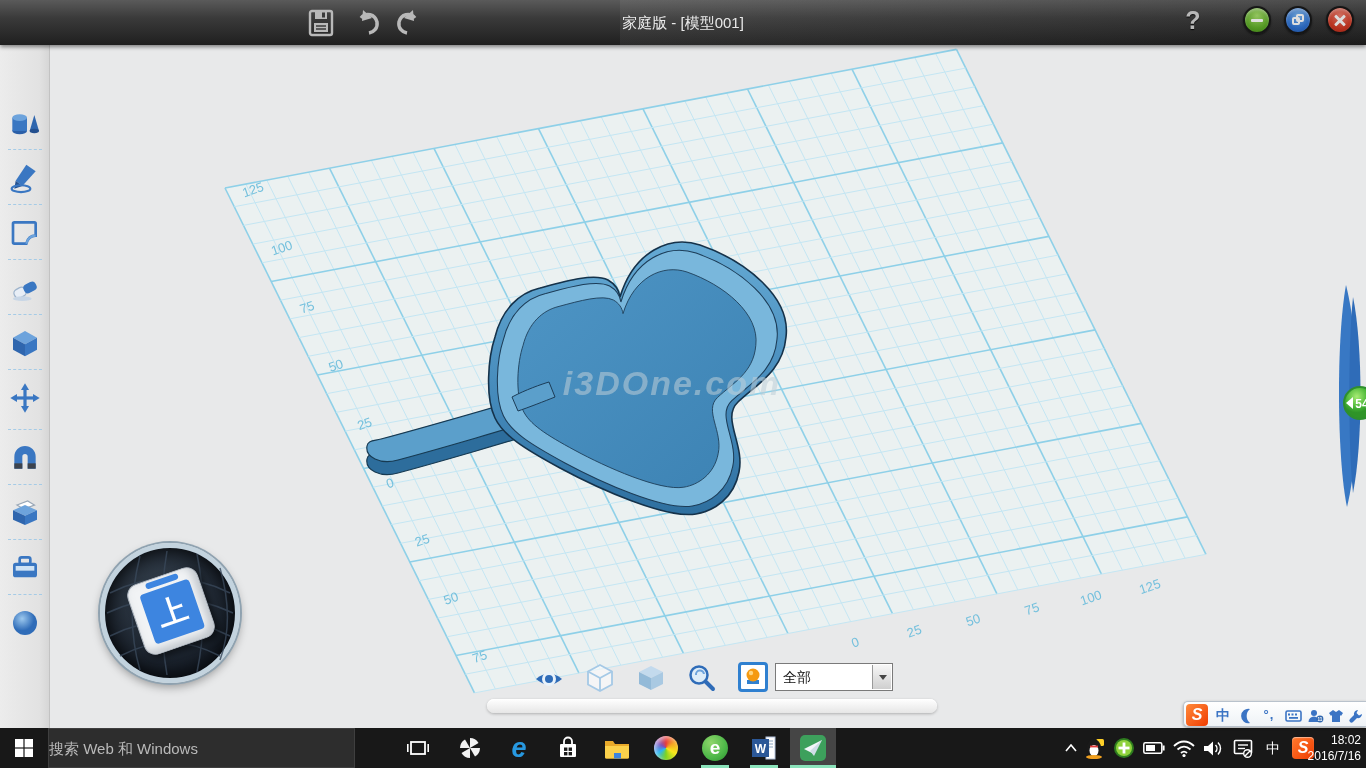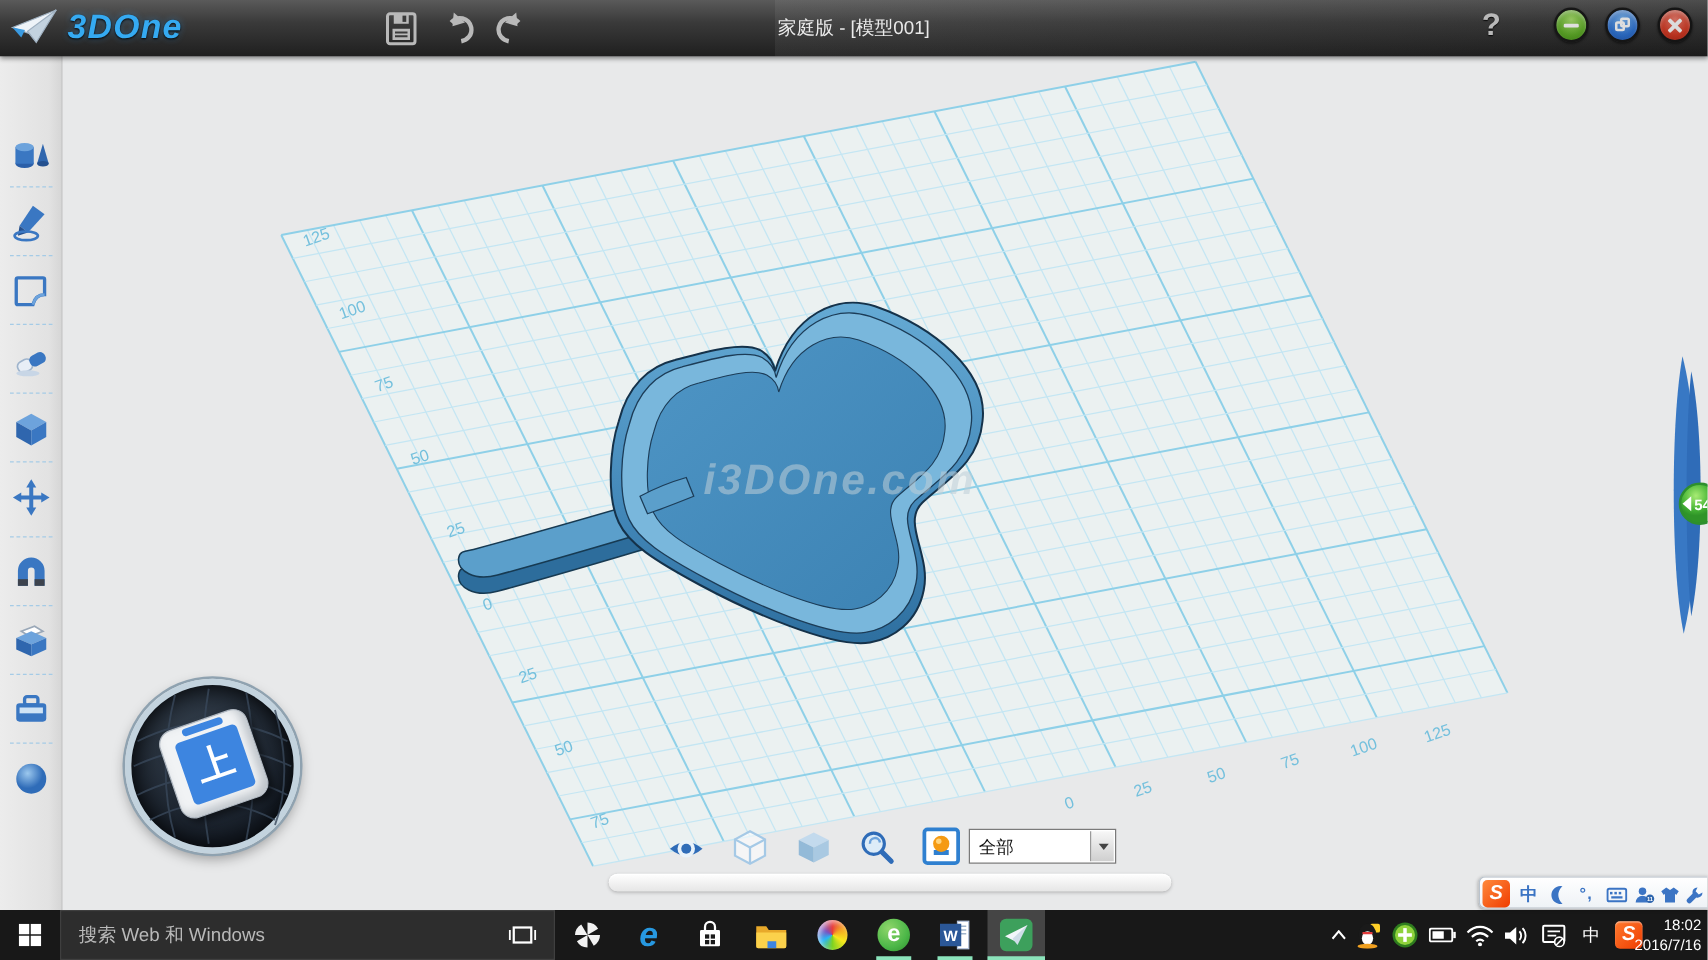--- a/index.html
+++ b/index.html
@@ -71,22 +71,22 @@
     background:linear-gradient(#f7f7f7,#cfcfcf); border-left:1px solid #9a9a9a; }
   .filter-select .btn::after { content:""; position:absolute; left:5.5px; top:10px;
     border:4px solid transparent; border-top:5px solid #444; }
   .traybar { position:absolute; left:437px; top:654px; width:450px; height:14px; border-radius:7px;
     background:linear-gradient(#ffffff,#e6e6e6); box-shadow:0 1px 3px rgba(0,0,0,.25), inset 0 1px 0 #fff; cursor:pointer;}
 
   
   .taskbar { position:absolute; left:0; top:728px; width:1366px; height:40px; background:#181818; z-index:60; }
   .start { position:absolute; left:0; top:0; width:48px; height:40px; cursor:pointer; }
   .start svg { position:absolute; left:15px; top:11px; }
-  .tb-search { position:absolute; left:48px; top:0; width:396px; height:40px; background:#2d2d2d;
-    border:1px solid #3f3f3f; color:#b9b9b9; font-size:15px; padding-left:14px;
+  .tb-search { position:absolute; left:48px; top:0; width:307px; height:40px; background:#2d2d2d;
+    border:1px solid #3f3f3f; color:#b9b9b9; font-size:15px; 
     font-family:"Liberation Sans",sans-serif; outline:none; }
   .tb-search::placeholder { color:#b9b9b9; opacity:1; }
   .taskview { position:absolute; left:396px; top:0; width:44px; height:40px; cursor:pointer; }
   .app { position:absolute; top:0; width:44px; height:40px; cursor:pointer; }
   .app.active { background:#454545; }
   .app .under { position:absolute; left:8px; right:8px; bottom:0; height:3px; background:#8be3bb; }
   .app.active .under { left:0; right:0; }
   .app svg, .taskview svg { position:absolute; left:50%; top:50%; transform:translate(-50%,-50%); }
   .glyph-e { position:absolute; left:0; top:0; width:44px; height:40px; text-align:center; line-height:40px;
     font-size:27px; font-weight:bold; color:#2798e0; font-style:italic;}
@@ -106,28 +106,20 @@
     background:linear-gradient(135deg,#ff8a3c,#f03c00); color:#fff; font-weight:bold; font-style:italic;
     font-size:16px; text-align:center; line-height:22px; cursor:pointer;}
   .sg-item { position:absolute; top:2px; width:22px; height:22px; text-align:center; line-height:22px;
     color:#3b74c4; font-size:14px; font-weight:bold; cursor:pointer; }
   .sg-item svg { vertical-align:middle; }
 </style>
 </head>
 <body>
 
 <div class="titlebar">
-  <div class="logo-wrap">
-    <svg width="40" height="32" viewBox="0 0 40 32">
-      <polygon points="2,17 37,3 16,22" fill="#eef3f8" stroke="#9fb0c0" stroke-width="1"></polygon>
-      <polygon points="37,3 21,29 14,20" fill="#c3d2df" stroke="#9fb0c0" stroke-width="1"></polygon>
-      <polygon points="2,17 12,19 9,25" fill="#3a9ae0"></polygon>
-    </svg>
-    <span class="logo-text">3DOne</span>
-  </div>
   <svg class="tb-icon tb-save" viewBox="0 0 30 30">
     <rect x="4" y="3" width="22" height="24" rx="2" fill="none" stroke="#b9b9b9" stroke-width="2.4"></rect>
     <rect x="9" y="3" width="12" height="8" fill="#b9b9b9"></rect>
     <rect x="16" y="4.5" width="3" height="5" fill="#3a3a3a"></rect>
     <rect x="8" y="15" width="14" height="9" fill="#b9b9b9"></rect>
     <line x1="10" y1="18" x2="20" y2="18" stroke="#3a3a3a" stroke-width="1.5"></line>
     <line x1="10" y1="21" x2="20" y2="21" stroke="#3a3a3a" stroke-width="1.5"></line>
   </svg>
   <svg class="tb-icon tb-undo" viewBox="0 0 30 30">
     <path d="M9,10 C14,4 23,6 25,14 C26,20 22,24 17,25" fill="none" stroke="#b9b9b9" stroke-width="3.5"></path>

